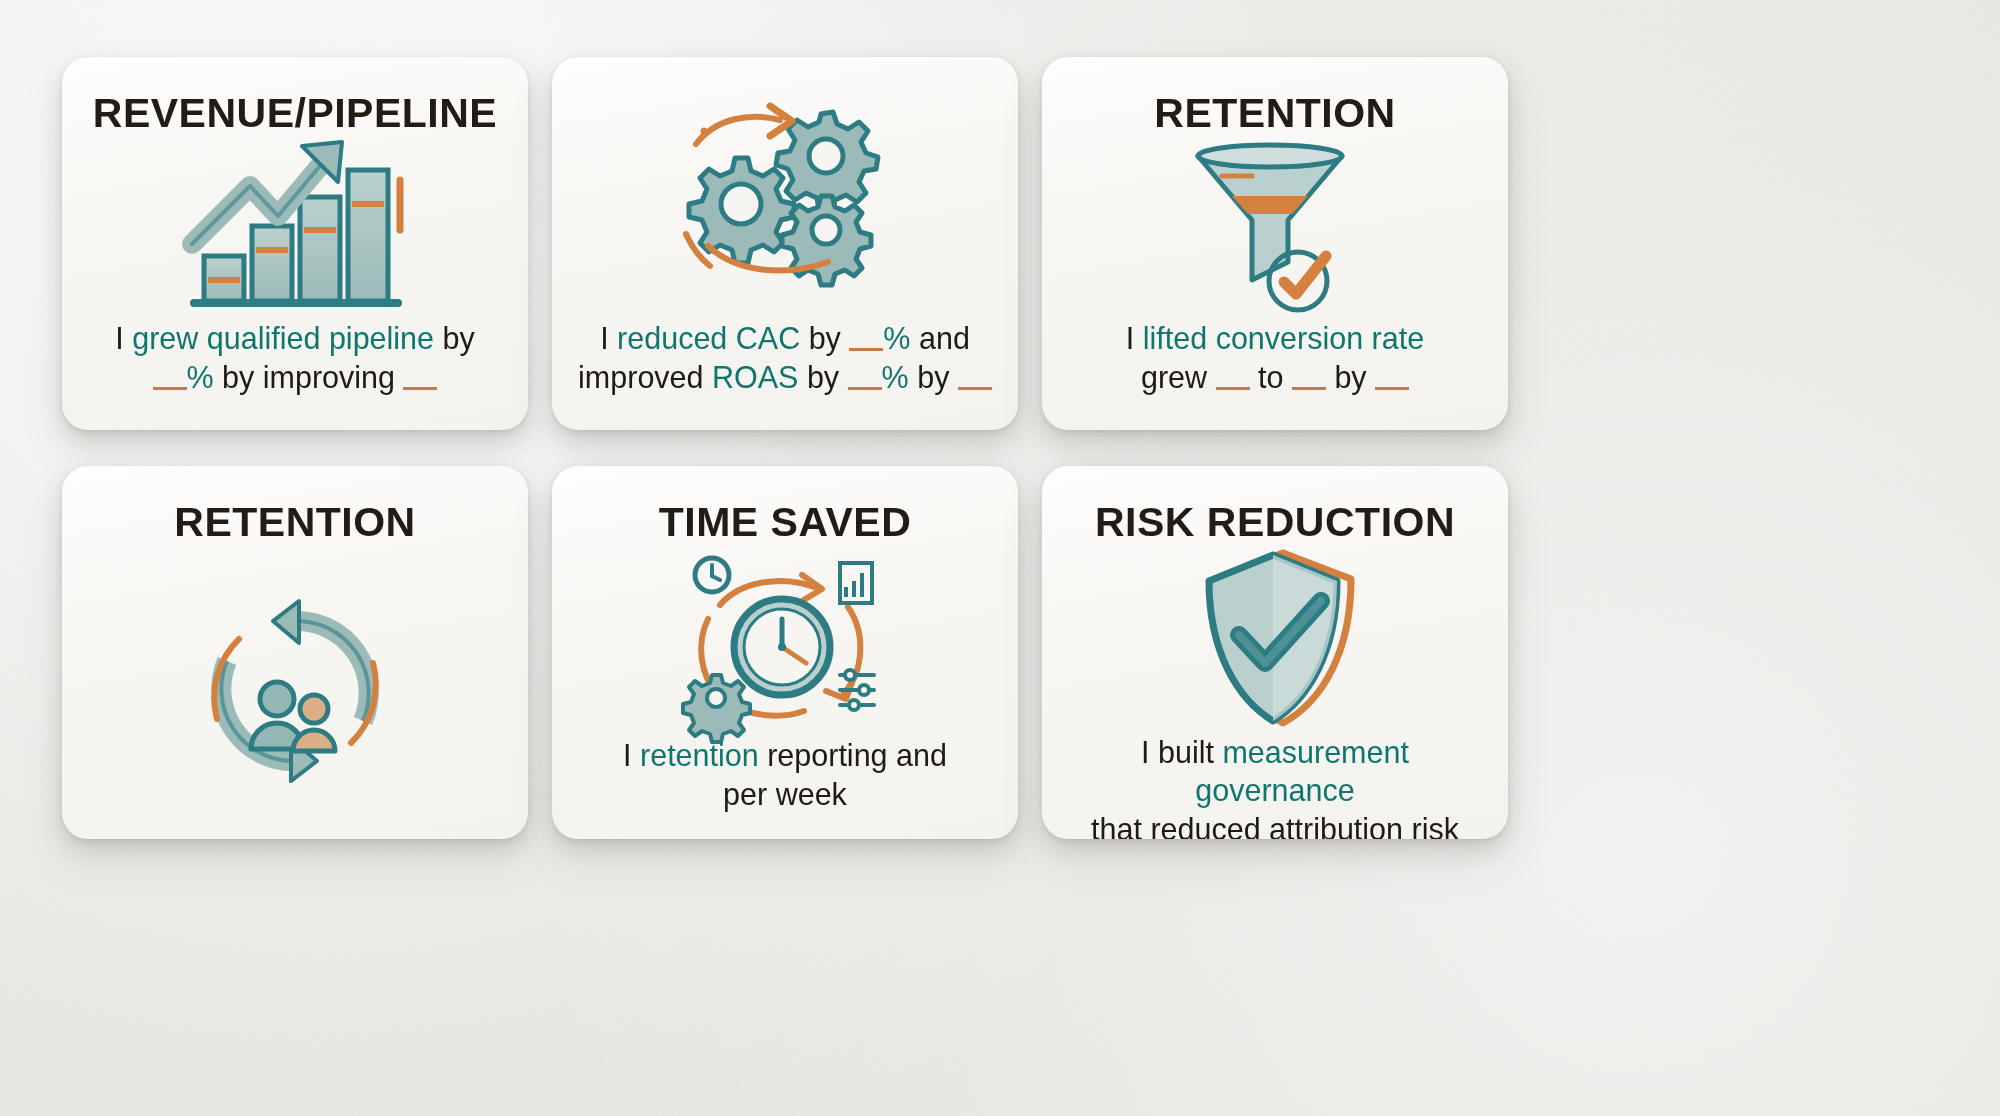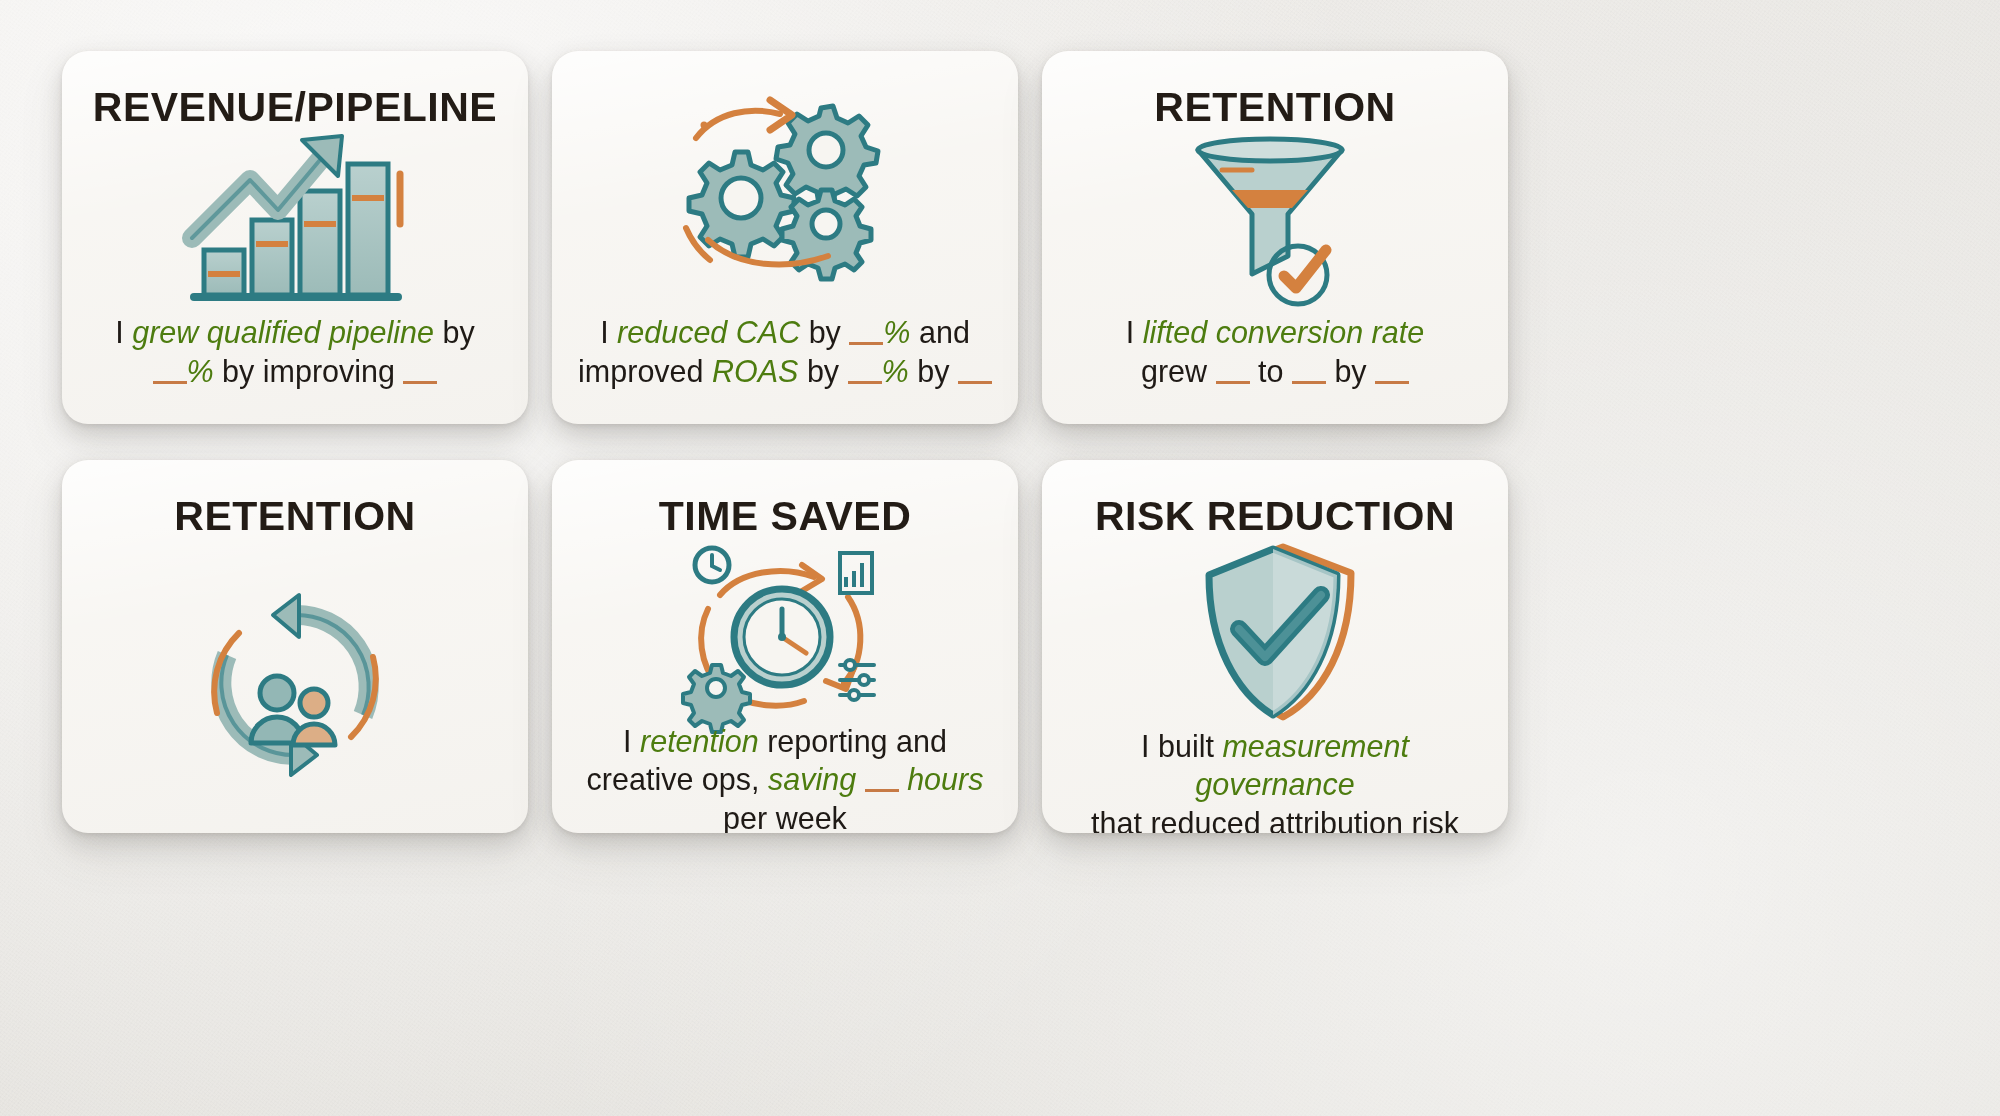--- a/index.html
+++ b/index.html
@@ -25,21 +25,21 @@
       radial-gradient(circle at 82% 78%, rgba(255,255,255,0.55) 0%, rgba(255,255,255,0) 60%),
       repeating-linear-gradient(37deg, rgba(0,0,0,0.012) 0px, rgba(0,0,0,0.012) 1px, rgba(255,255,255,0.012) 1px, rgba(255,255,255,0.012) 3px),
       repeating-linear-gradient(127deg, rgba(0,0,0,0.010) 0px, rgba(0,0,0,0.010) 1px, rgba(255,255,255,0.010) 1px, rgba(255,255,255,0.010) 3px),
       linear-gradient(160deg, #f1efec 0%, #e8e6e2 45%, #e4e2dd 100%);
     pointer-events: none;
   }
 
   #grid {
     position: absolute;
     left: 62px;
-    top: 51px;
+    top: 57px;
     width: 1876px;
     height: 1008px;
     display: grid;
     grid-template-columns: repeat(3, 466px);
     grid-template-rows: repeat(2, 373px);
     column-gap: 24px;
     row-gap: 36px;
   }
 
   .card {
@@ -96,21 +96,21 @@
     text-align: center;
     font-size: 30.5px;
     line-height: 1.26;
     color: #1f1a16;
     font-weight: 400;
   }
 
   .row-top .card-caption { margin-bottom: 34px; }
   .row-bot .card-caption { margin-bottom: 26px; }
 
-  .hl { color: #4d7c0f; font-style: italic; }
+  .hl { color: #0f766e; }
   .blank {
     color: #c77a45;
     border-bottom: 3px solid #c77a45;
     display: inline-block;
     width: 34px;
     vertical-align: -2px;
     line-height: 0.6;
   }
 
   svg { display: block; overflow: visible; }
@@ -275,21 +275,20 @@
           <line x1="162" y1="143" x2="196" y2="143"></line>
           <line x1="162" y1="158" x2="196" y2="158"></line>
           <circle cx="172" cy="128" r="5" fill="#f7f5f1"></circle>
           <circle cx="186" cy="143" r="5" fill="#f7f5f1"></circle>
           <circle cx="176" cy="158" r="5" fill="#f7f5f1"></circle>
         </g>
       </svg>
     </div>
     <div class="card-caption">
         <div><span>I </span><span class="hl">retention</span><span> reporting and</span></div>
-        <div><span>creative ops, </span><span class="hl">saving</span><span> </span><span class="blank"></span><span> </span><span class="hl">hours</span></div>
         <div><span>per week</span></div>
       </div>
   </div>
 
   <div class="card row-bot">
     <div class="card-inner-sheen"></div>
     <div class="card-title">RISK REDUCTION</div>
     <div class="card-icon">
       <svg width="180" height="190" viewBox="0 0 180 190">
 

